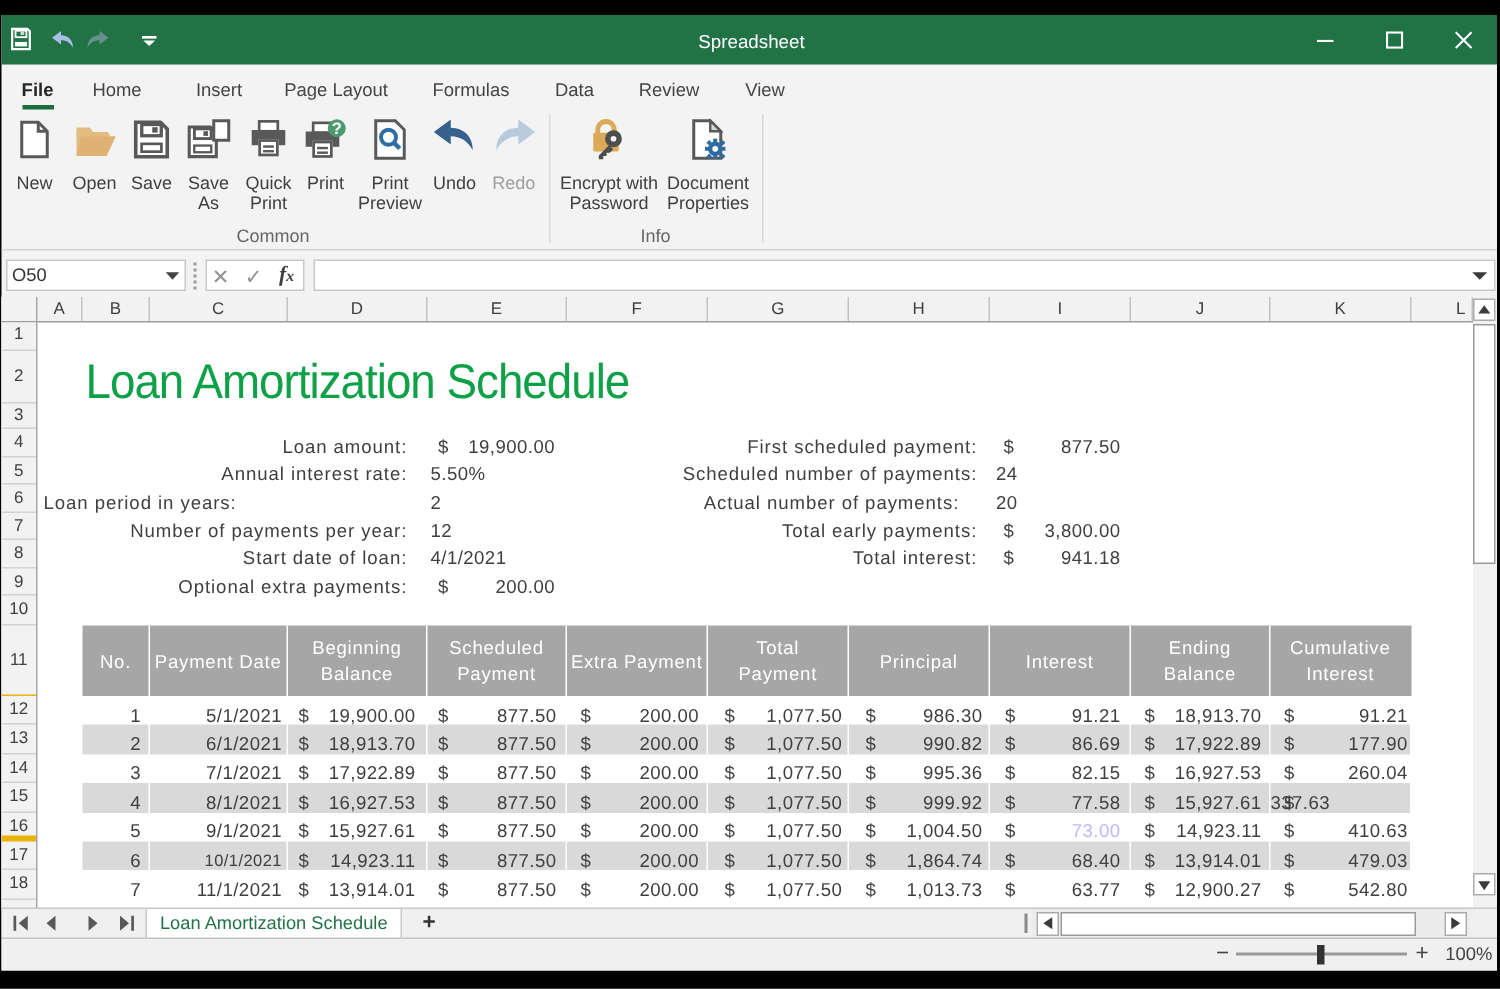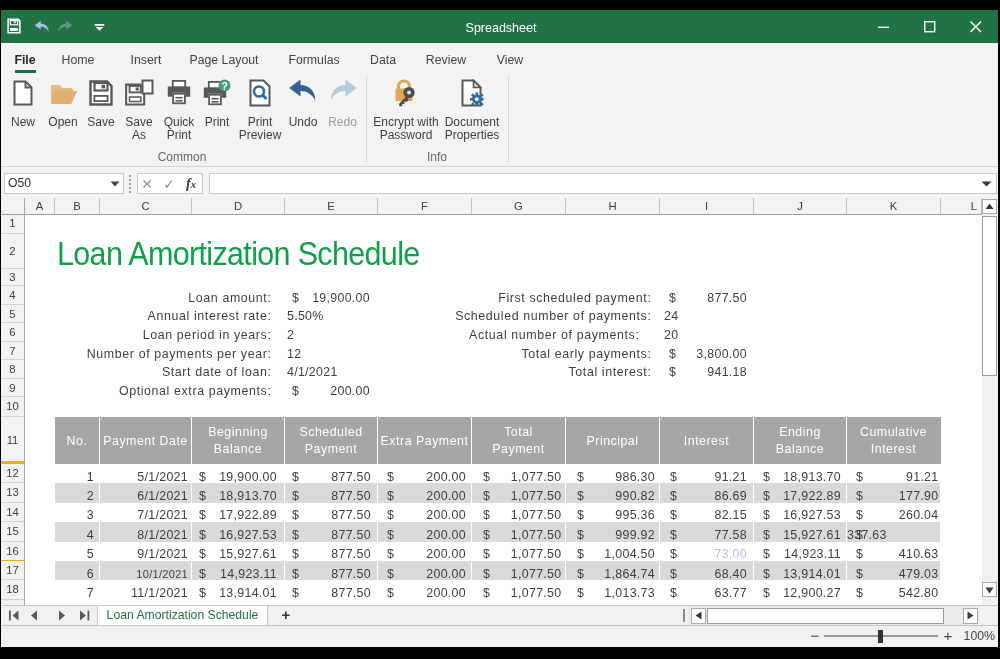--- a/index.html
+++ b/index.html
@@ -177,35 +177,35 @@
 <div class="ab" style="left:1px;top:214px;width:23px;height:19.5px;border-bottom:1px solid #d2d2d2;color:#404040;font-size:11.3px;line-height:19.5px;text-align:center;">1</div>
 <div class="ab" style="left:1px;top:233.5px;width:23px;height:35.5px;border-bottom:1px solid #d2d2d2;color:#404040;font-size:11.3px;line-height:35.5px;text-align:center;">2</div>
 <div class="ab" style="left:1px;top:269px;width:23px;height:17px;border-bottom:1px solid #d2d2d2;color:#404040;font-size:11.3px;line-height:17px;text-align:center;">3</div>
 <div class="ab" style="left:1px;top:286px;width:23px;height:18.600000000000023px;border-bottom:1px solid #d2d2d2;color:#404040;font-size:11.3px;line-height:18.600000000000023px;text-align:center;">4</div>
 <div class="ab" style="left:1px;top:304.6px;width:23px;height:18.5px;border-bottom:1px solid #d2d2d2;color:#404040;font-size:11.3px;line-height:18.5px;text-align:center;">5</div>
 <div class="ab" style="left:1px;top:323.1px;width:23px;height:18.599999999999966px;border-bottom:1px solid #d2d2d2;color:#404040;font-size:11.3px;line-height:18.599999999999966px;text-align:center;">6</div>
 <div class="ab" style="left:1px;top:341.7px;width:23px;height:18.5px;border-bottom:1px solid #d2d2d2;color:#404040;font-size:11.3px;line-height:18.5px;text-align:center;">7</div>
 <div class="ab" style="left:1px;top:360.2px;width:23px;height:18.600000000000023px;border-bottom:1px solid #d2d2d2;color:#404040;font-size:11.3px;line-height:18.600000000000023px;text-align:center;">8</div>
 <div class="ab" style="left:1px;top:378.8px;width:23px;height:18.5px;border-bottom:1px solid #d2d2d2;color:#404040;font-size:11.3px;line-height:18.5px;text-align:center;">9</div>
 <div class="ab" style="left:1px;top:397.3px;width:23px;height:19.899999999999977px;border-bottom:1px solid #d2d2d2;color:#404040;font-size:11.3px;line-height:19.899999999999977px;text-align:center;">10</div>
-<div class="ab" style="left:1px;top:417.2px;width:23px;height:46.60000000000002px;border-bottom:3px solid #eab308;color:#404040;font-size:11.3px;line-height:46.60000000000002px;text-align:center;">11</div>
+<div class="ab" style="left:1px;top:417.2px;width:23px;height:46.60000000000002px;border-bottom:1px solid #eab308;color:#404040;font-size:11.3px;line-height:46.60000000000002px;text-align:center;">11</div>
 <div class="ab" style="left:1px;top:463.8px;width:23px;height:19.599999999999966px;border-bottom:1px solid #d2d2d2;color:#404040;font-size:11.3px;line-height:19.599999999999966px;text-align:center;">12</div>
 <div class="ab" style="left:1px;top:483.4px;width:23px;height:19.400000000000034px;border-bottom:1px solid #d2d2d2;color:#404040;font-size:11.3px;line-height:19.400000000000034px;text-align:center;">13</div>
 <div class="ab" style="left:1px;top:502.8px;width:23px;height:19.400000000000034px;border-bottom:1px solid #d2d2d2;color:#404040;font-size:11.3px;line-height:19.400000000000034px;text-align:center;">14</div>
 <div class="ab" style="left:1px;top:522.2px;width:23px;height:19.399999999999977px;border-bottom:1px solid #d2d2d2;color:#404040;font-size:11.3px;line-height:19.399999999999977px;text-align:center;">15</div>
-<div class="ab" style="left:1px;top:541.6px;width:23px;height:19.399999999999977px;border-bottom:1px solid #eab308;color:#404040;font-size:11.3px;line-height:19.399999999999977px;text-align:center;">16</div>
+<div class="ab" style="left:1px;top:541.6px;width:23px;height:19.399999999999977px;border-bottom:4px solid #eab308;color:#404040;font-size:11.3px;line-height:19.399999999999977px;text-align:center;">16</div>
 <div class="ab" style="left:1px;top:561px;width:23px;height:19.399999999999977px;border-bottom:1px solid #d2d2d2;color:#404040;font-size:11.3px;line-height:19.399999999999977px;text-align:center;">17</div>
 <div class="ab" style="left:1px;top:580.4px;width:23px;height:19.399999999999977px;border-bottom:1px solid #d2d2d2;color:#404040;font-size:11.3px;line-height:19.399999999999977px;text-align:center;">18</div>
 <div class="ab" style="left:56.6px;top:237.6px;width:440px;height:34px;font-size:32.5px;line-height:32.5px;color:#0fa148;white-space:nowrap;letter-spacing:-0.7px;"><span style="display:inline-block;transform-origin:0 0;transform:scaleX(0.938);">Loan Amortization Schedule</span></div>
 <div class="ab" style="left:29px;top:289.5px;width:242.5px;height:16px;font-size:12.4px;letter-spacing:0.62px;color:#3f3f3f;line-height:16px;text-align:right;white-space:nowrap;">Loan amount:</div>
 <div class="ab" style="left:292px;top:289.5px;width:12px;height:16px;font-size:12.4px;letter-spacing:0.3px;color:#3f3f3f;line-height:16px;">$</div>
 <div class="ab" style="left:293px;top:289.5px;width:77px;height:16px;font-size:12.4px;letter-spacing:0.3px;color:#3f3f3f;line-height:16px;text-align:right;">19,900.00</div>
 <div class="ab" style="left:29px;top:308px;width:242.5px;height:16px;font-size:12.4px;letter-spacing:0.62px;color:#3f3f3f;line-height:16px;text-align:right;white-space:nowrap;">Annual interest rate:</div>
 <div class="ab" style="left:287px;top:308px;width:90px;height:16px;font-size:12.4px;letter-spacing:0.3px;color:#3f3f3f;line-height:16px;">5.50%</div>
-<div class="ab" style="left:29px;top:327px;width:242.5px;height:16px;font-size:12.4px;letter-spacing:0.62px;color:#3f3f3f;line-height:16px;text-align:right;white-space:nowrap;">Loan period in years:</div>
+<div class="ab" style="left:29px;top:327px;width:242.5px;height:16px;font-size:12.4px;letter-spacing:0.62px;color:#3f3f3f;line-height:16px;white-space:nowrap;">Loan period in years:</div>
 <div class="ab" style="left:287px;top:327px;width:90px;height:16px;font-size:12.4px;letter-spacing:0.3px;color:#3f3f3f;line-height:16px;">2</div>
 <div class="ab" style="left:29px;top:345.5px;width:242.5px;height:16px;font-size:12.4px;letter-spacing:0.62px;color:#3f3f3f;line-height:16px;text-align:right;white-space:nowrap;">Number of payments per year:</div>
 <div class="ab" style="left:287px;top:345.5px;width:90px;height:16px;font-size:12.4px;letter-spacing:0.3px;color:#3f3f3f;line-height:16px;">12</div>
 <div class="ab" style="left:29px;top:364px;width:242.5px;height:16px;font-size:12.4px;letter-spacing:0.62px;color:#3f3f3f;line-height:16px;text-align:right;white-space:nowrap;">Start date of loan:</div>
 <div class="ab" style="left:287px;top:364px;width:90px;height:16px;font-size:12.4px;letter-spacing:0.3px;color:#3f3f3f;line-height:16px;">4/1/2021</div>
 <div class="ab" style="left:29px;top:382.5px;width:242.5px;height:16px;font-size:12.4px;letter-spacing:0.62px;color:#3f3f3f;line-height:16px;text-align:right;white-space:nowrap;">Optional extra payments:</div>
 <div class="ab" style="left:292px;top:382.5px;width:12px;height:16px;font-size:12.4px;letter-spacing:0.3px;color:#3f3f3f;line-height:16px;">$</div>
 <div class="ab" style="left:293px;top:382.5px;width:77px;height:16px;font-size:12.4px;letter-spacing:0.3px;color:#3f3f3f;line-height:16px;text-align:right;">200.00</div>
 <div class="ab" style="left:408px;top:289.5px;width:243.5px;height:16px;font-size:12.4px;letter-spacing:0.62px;color:#3f3f3f;line-height:16px;text-align:right;white-space:nowrap;">First scheduled payment:</div>
 <div class="ab" style="left:669px;top:289.5px;width:12px;height:16px;font-size:12.4px;letter-spacing:0.3px;color:#3f3f3f;line-height:16px;">$</div>

